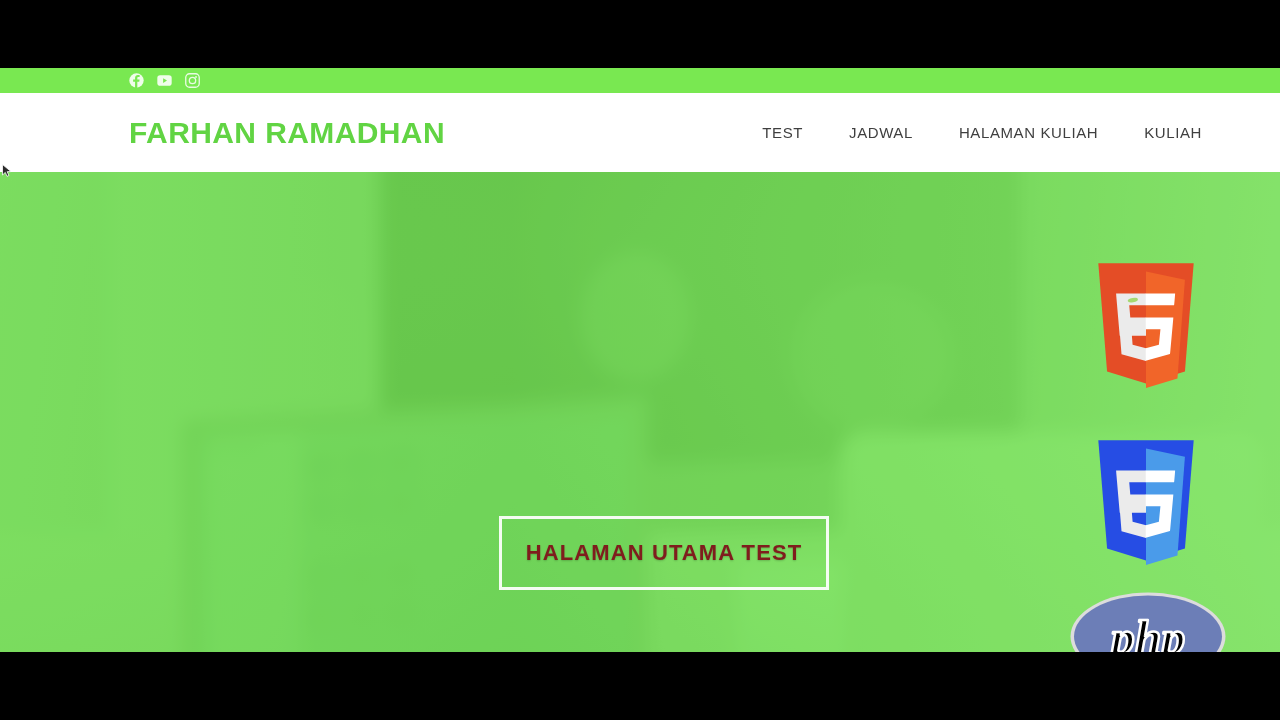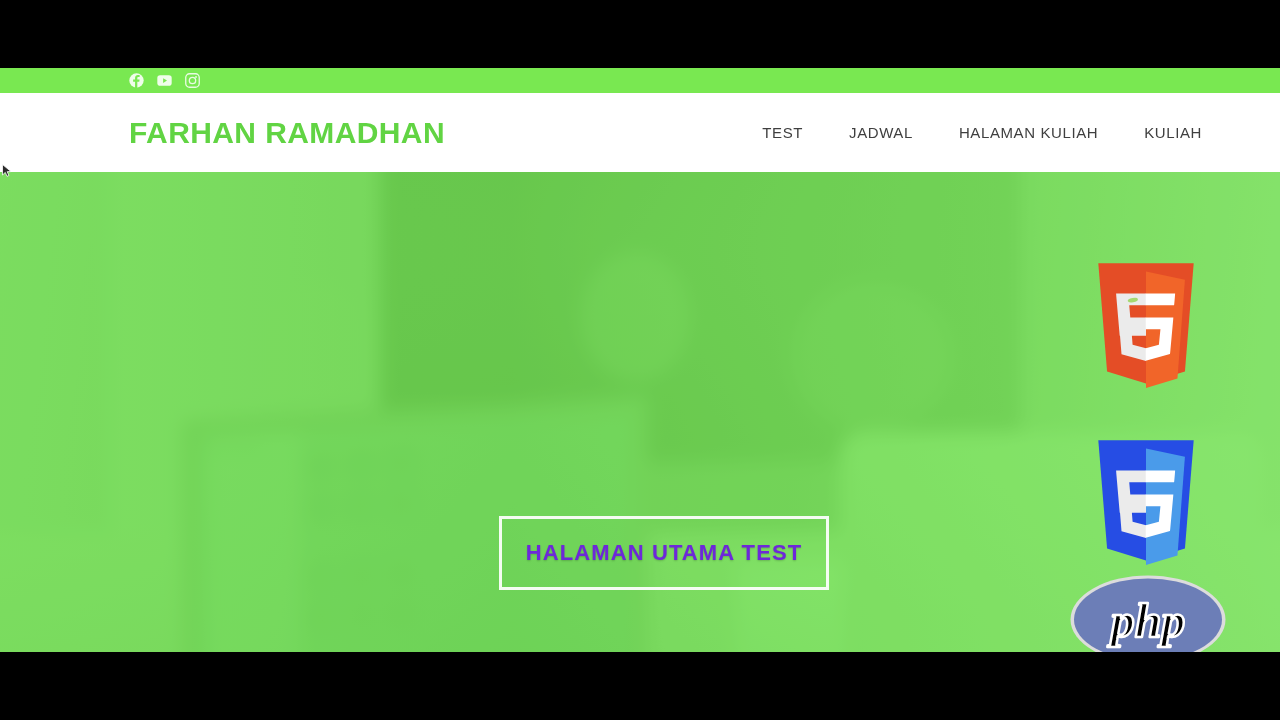--- a/index.html
+++ b/index.html
@@ -98,34 +98,34 @@
     background: rgba(120,226,86,.34);
   }
 
   
   #hero-box {
     position: absolute; left: 499px; top: 344px; width: 330px; height: 74px;
     border: 3px solid rgba(255,255,255,.92);
     display: flex; align-items: center; justify-content: center;
   }
   #hero-title {
-    color: #6d28d9;
+    color: #7f1d1d;
     font-size: 22px;
     font-weight: 700;
     letter-spacing: 1.1px;
     white-space: nowrap;
     text-shadow: 0 1px 2px rgba(0,0,0,.18);
   }
 
   
   #tech { position: absolute; left: 1080px; top: 90px; width: 150px; }
   .tech-logo { position: absolute; left: 0; }
   #logo-html5 { top: 0; width: 132px; height: 152px; }
   #logo-css3  { top: 177px; width: 132px; height: 152px; }
-  #logo-php   { top: 310px; width: 160px; height: 95px; left: -12px; }
+  #logo-php   { top: 327px; width: 160px; height: 95px; left: -12px; }
   .tech-logo svg { display: block; width: 100%; height: 100%; }
 
   
   #edge-cursor { position: absolute; left: 2px; top: 96px; width: 11px; height: 13px; z-index: 30; }
   #edge-cursor svg { display: block; }
 </style>
 </head>
 <body>
 
 <div id="screen">

